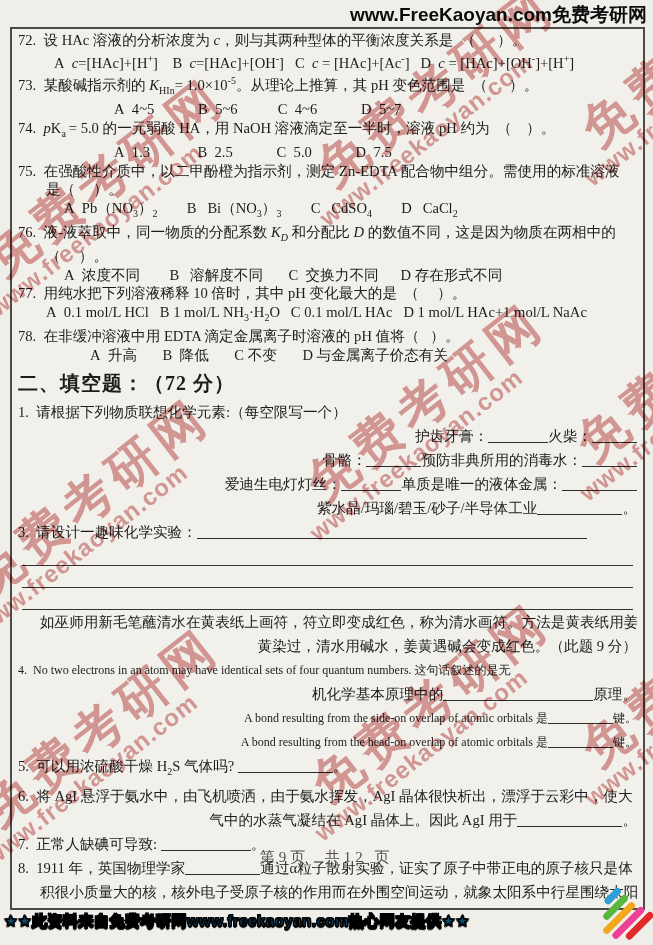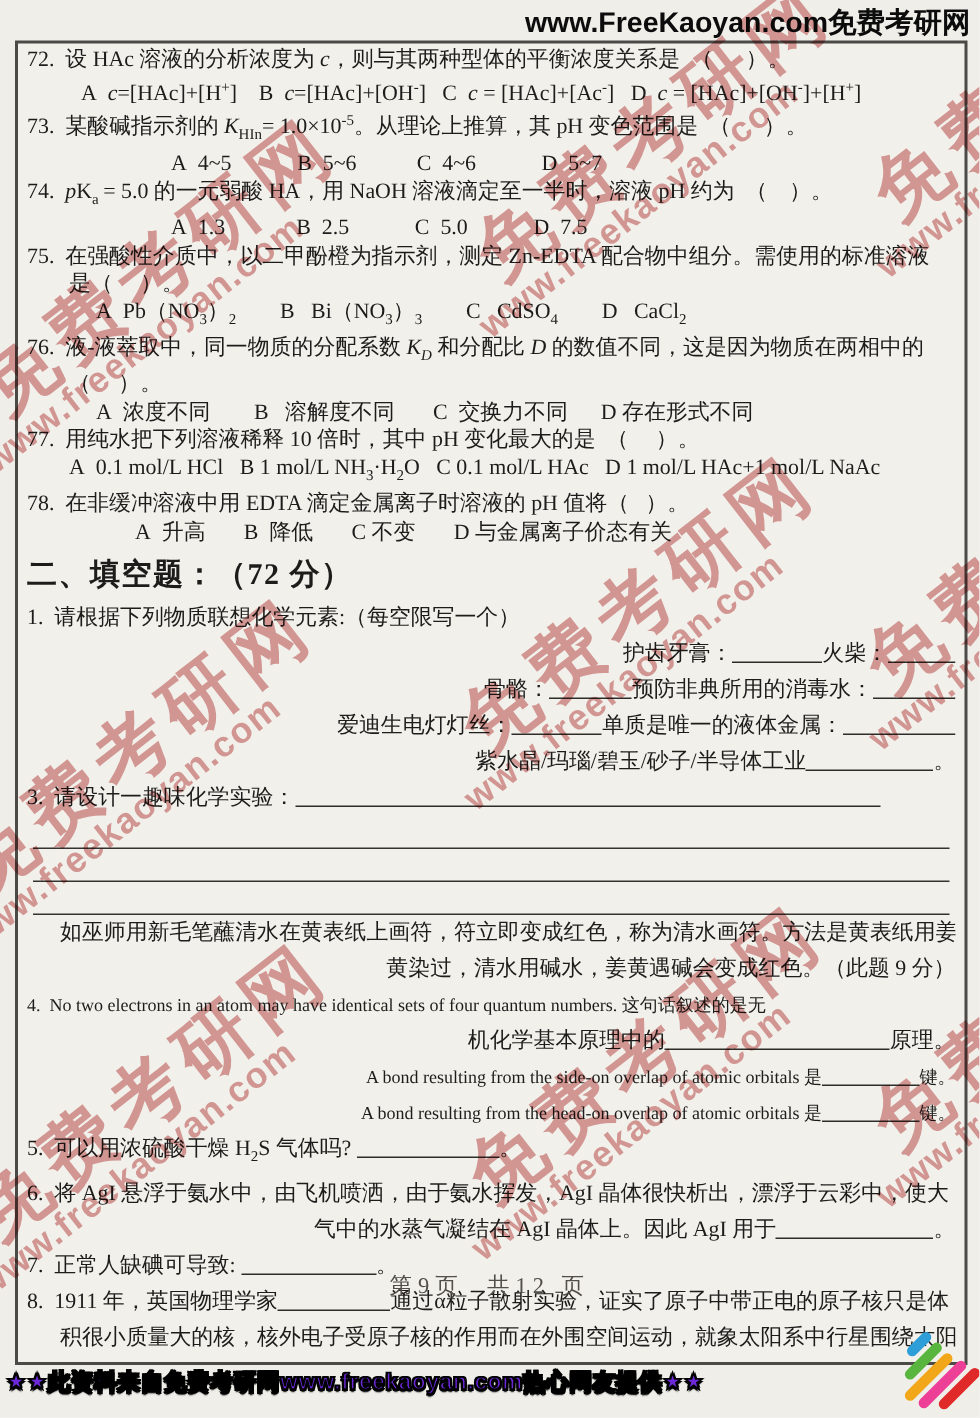--- a/index.html
+++ b/index.html
@@ -27,21 +27,21 @@
   
   .wm{position:absolute;transform:rotate(-38deg);pointer-events:none;z-index:5;
     mix-blend-mode:multiply;white-space:nowrap;opacity:0.55;}
   .wm .l1{font-weight:bold;font-size:50px;letter-spacing:7px;line-height:50px;}
   .wm .l2{font-family:"Liberation Sans","DejaVu Sans",sans-serif;font-weight:bold;font-size:24px;
     letter-spacing:1px;margin:-2px 0 0 -28px;line-height:26px;}
   
   .pageno{position:absolute;left:0;right:0;top:848px;text-align:center;font-size:15px;
     letter-spacing:4px;color:#524f4a;z-index:3;}
   .banner{position:absolute;left:4px;top:912px;font-family:"Liberation Sans","DejaVu Sans",sans-serif;
-    font-weight:900;font-size:15px;letter-spacing:0.5px;color:#6d28d9;z-index:8;white-space:nowrap;
+    font-weight:900;font-size:15px;letter-spacing:0.5px;color:#0c4a6e;z-index:8;white-space:nowrap;
     -webkit-text-stroke:1.1px #000;
     text-shadow:-1px -1px 0 #000,1px -1px 0 #000,-1px 1px 0 #000,1px 1px 0 #000,0 2px 1px #000;}
   .logo{position:absolute;right:2px;top:880px;width:62px;height:62px;z-index:7;}
   .logo .rot{position:absolute;left:4px;top:10px;transform:rotate(-45deg);transform-origin:30px 22px;}
   .logo .bar{height:7px;border-radius:4px;margin-bottom:3px;}
   .b1{width:20px;margin-left:24px;} .b2{width:32px;margin-left:12px;} .b3{width:42px;margin-left:2px;}
   .b4{width:42px;margin-left:5px;} .b5{width:36px;margin-left:14px;}
 </style>
 </head>
 <body>

